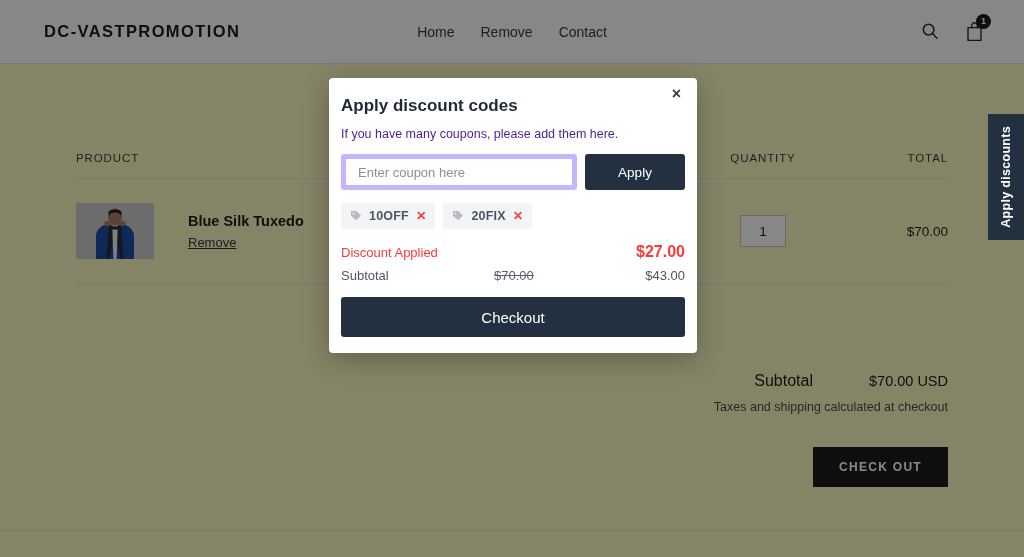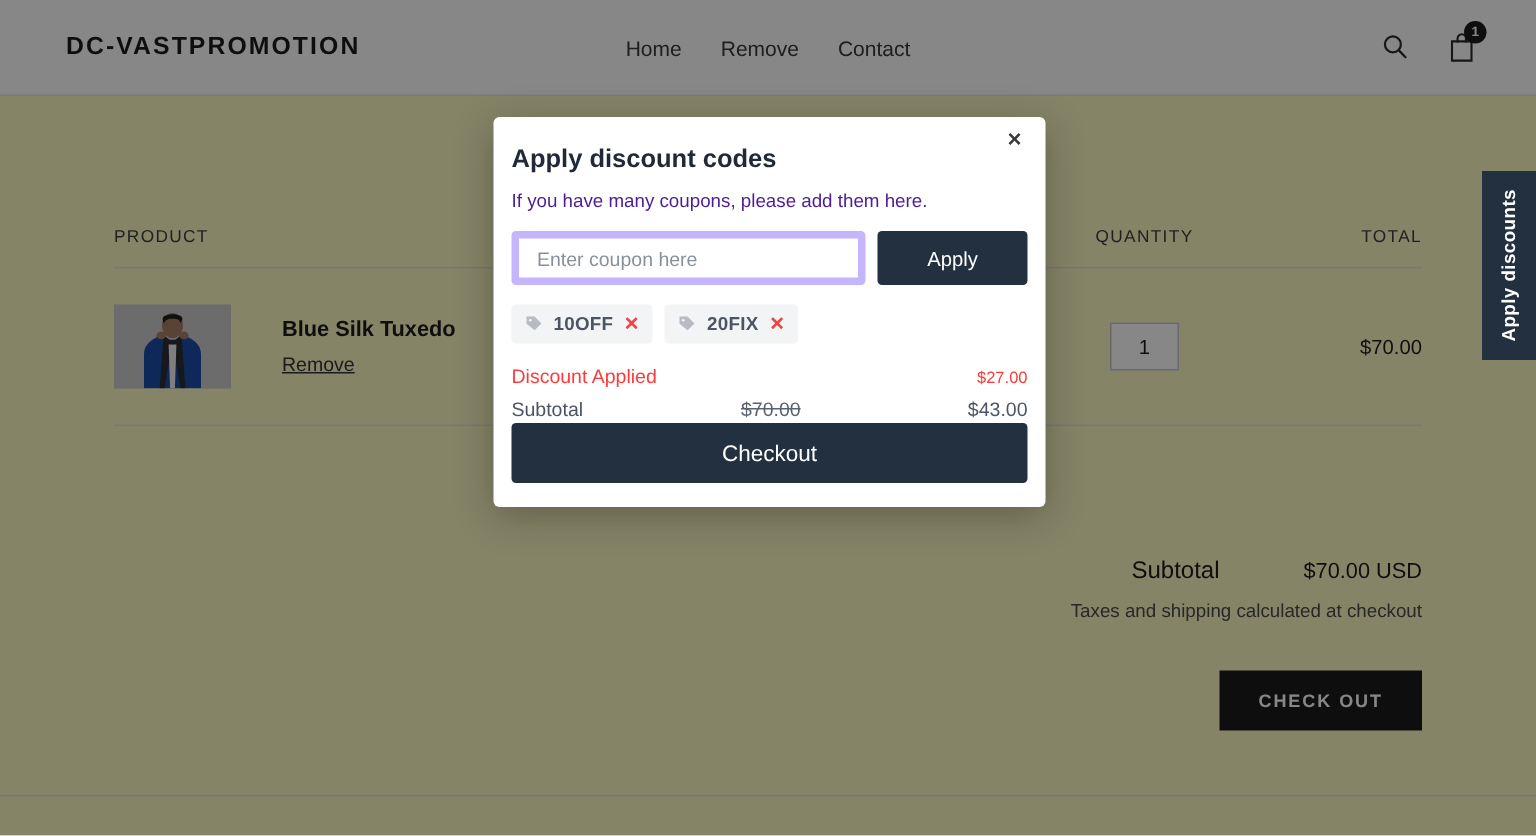--- a/index.html
+++ b/index.html
@@ -155,28 +155,28 @@
   }
   .chip-code { font-size: 12.5px; font-weight: bold; color: #4b5563; letter-spacing: 0.2px; }
   .chip-x {
     font-size: 12.5px; font-weight: bold; color: #ef4444; cursor: pointer; line-height: 1;
   }
 
   .totals { margin-top: 14px; }
   .tot-line { display: flex; justify-content: space-between; align-items: baseline; }
   .tot-discount { color: #fb3b3b; }
   .tot-discount .t-label { font-size: 13px; }
-  .tot-discount .t-value { font-size: 11px; font-weight: normal; width: 74px; text-align: right; }
+  .tot-discount .t-value { font-size: 16px; font-weight: bold; width: 74px; text-align: right; }
   .tot-sub { margin-top: 7px; color: #4b5563; }
   .tot-sub .t-label { font-size: 13px; }
   .tot-sub .t-old { font-size: 13px; text-decoration: line-through; margin-left: 10px; color: #5a6270; }
   .tot-sub .t-value { font-size: 13px; width: 56px; text-align: right; color: #4b5563; }
 
   .checkout-main {
-    margin-top: 2px; width: 100%; height: 40px;
+    margin-top: 14px; width: 100%; height: 40px;
     border: none; border-radius: 3px; cursor: pointer;
     background: #22303f; color: #ffffff; font-size: 15px;
     font-family: "Liberation Sans", sans-serif;
   }
 </style>
 </head>
 <body>
 
 <div id="root">
 

